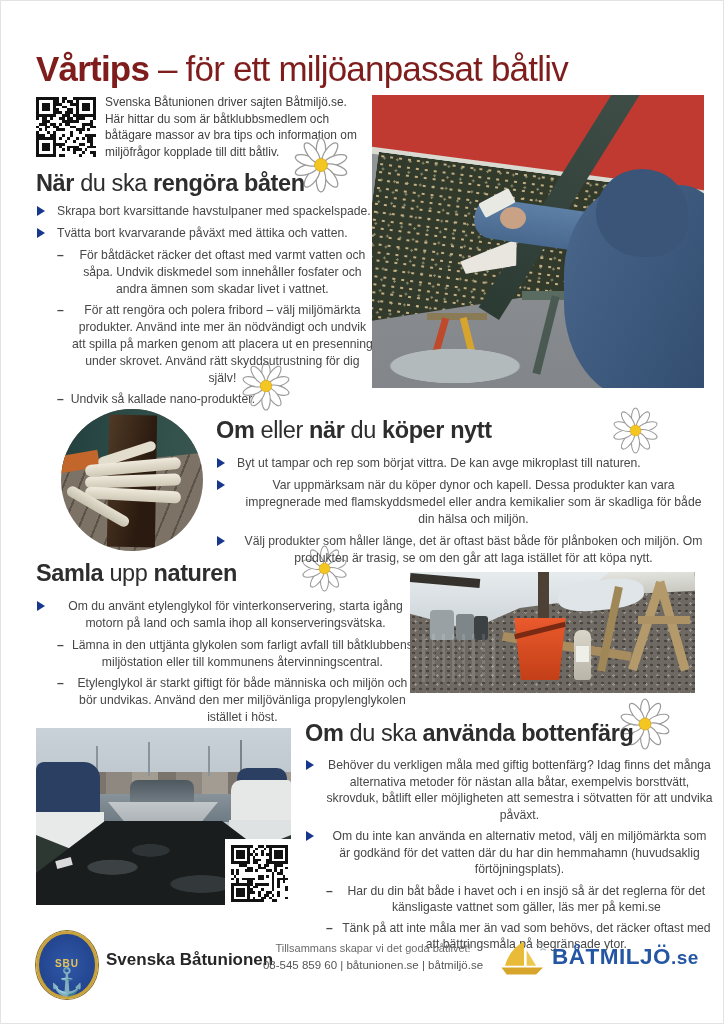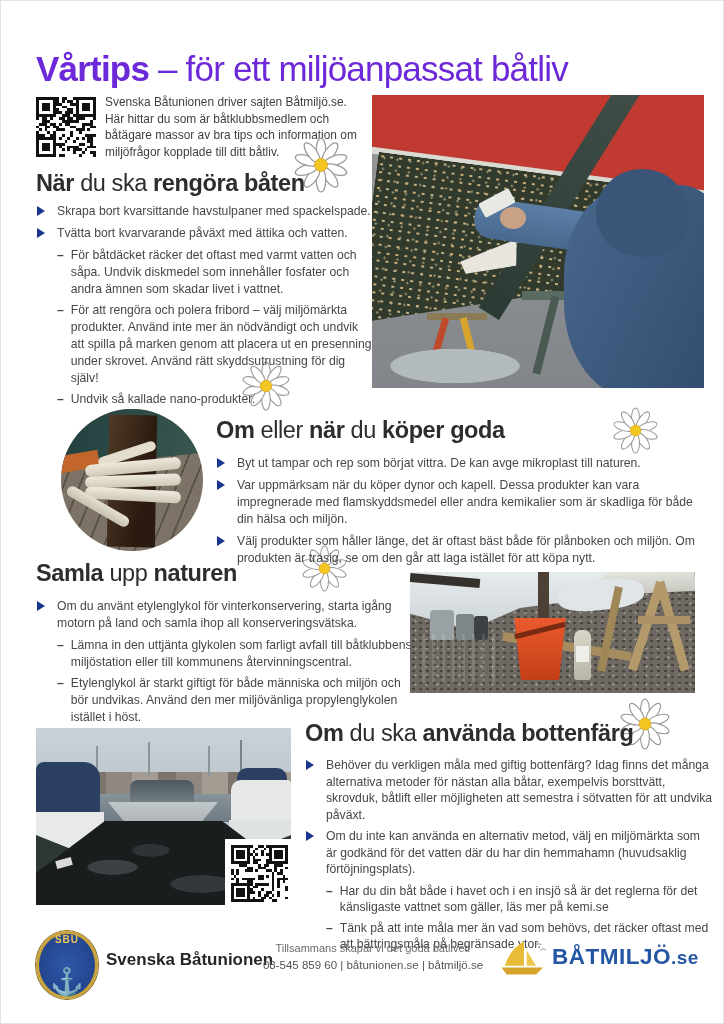--- a/index.html
+++ b/index.html
@@ -1,40 +1,40 @@
 <!DOCTYPE html>
 <html><head>
 <meta charset="utf-8">
 <style>
   html,body{margin:0;padding:0;}
   body{
     width:724px;height:1024px;position:relative;background:#ffffff;
     font-family:"Liberation Sans",sans-serif;color:#474747;overflow:hidden;
     box-shadow:inset 0 0 0 1px #e3e3e3;
   }
-  .title{position:absolute;left:36px;top:26px;font-size:35px;letter-spacing:-0.8px;color:#6d28d9;white-space:nowrap;}
+  .title{position:absolute;left:36px;top:26px;font-size:35px;letter-spacing:-0.8px;color:#7f1d1d;white-space:nowrap;}
   .t-bold{font-weight:700;}
   .t-rest{font-weight:400;}
   .intro{position:absolute;left:105px;top:94px;width:256px;font-size:11.9px;line-height:16.5px;color:#3f3f3f;margin:0;}
   .qr{position:absolute;}
   .daisy{position:absolute;}
   .photo{position:absolute;overflow:hidden;background:#8a8f93;}
   .pp{position:absolute;}
   .sh{position:absolute;font-size:23.5px;color:#2d2d2d;letter-spacing:-0.4px;font-weight:400;white-space:nowrap;}
   .hb{font-weight:700;}
-  .bullets{position:absolute;font-size:12.2px;line-height:17px;color:#474747;}
+  .bullets{position:absolute;font-size:12.2px;line-height:17px;color:#474747;text-align:center;}
   .b{display:flex;align-items:flex-start;margin-bottom:5px;}
   .tri{flex:none;width:0;height:0;border-left:8px solid #17378f;border-top:5px solid transparent;border-bottom:5px solid transparent;margin:3px 12px 0 1px;}
   .sub{display:flex;align-items:flex-start;margin:0 0 4px 21px;}
   .dash{flex:none;font-weight:700;margin-right:7px;color:#474747;}
   .circle-photo{border-radius:50%;}
   
   .sbu{position:absolute;left:36px;top:931px;width:56px;height:62px;border-radius:50%;
        background:radial-gradient(#2f57a8,#1f3e85);border:3px solid #c9a33a;box-shadow:0 0 0 1px #8a6d20;
-       display:flex;flex-direction:column;align-items:center;justify-content:space-between;}
+       display:flex;flex-direction:column;align-items:center;justify-content:flex-end;}
   .sbu-txt{color:#e7c457;font-weight:700;font-size:10px;letter-spacing:1px;}
   .sbu-anchor{color:#e7c457;font-size:27px;line-height:1;}
   .org{position:absolute;left:106px;top:950px;font-size:17px;font-weight:700;color:#262626;}
   .f-center{position:absolute;left:248px;top:942px;width:250px;text-align:center;}
   .slogan{font-size:11px;color:#6a6a6a;}
   .contact{font-size:11.5px;color:#555555;margin-top:5px;}
   .bm-logo{position:absolute;left:552px;top:944px;font-size:22.5px;font-weight:700;color:#2456a4;letter-spacing:0.5px;}
   .bm-suffix{font-size:19px;}
   .boat-svg{position:absolute;left:498px;top:936px;}
 </style>
@@ -275,21 +275,21 @@
   <div class="pp" style="left:-10%;top:-12%;width:120%;height:48%;background:linear-gradient(100deg,#1f3d3c,#3c5a52);transform:rotate(-6deg);"></div>
   <div class="pp" style="left:-2px;top:44px;width:40px;height:17px;background:#c2662c;transform:rotate(-10deg);"></div>
   <div class="pp" style="left:50%;top:6px;width:48px;height:132px;transform:translateX(-50%) rotate(1deg);background:linear-gradient(100deg,#503a26,#2a1a0f 70%);"></div>
   <div class="pp" style="left:36px;top:40px;width:60px;height:10px;background:#e3ddcd;border-radius:6px;transform:rotate(-18deg);"></div>
   <div class="pp" style="left:24px;top:52px;width:96px;height:12px;background:linear-gradient(#efeadd,#cfc8b6);border-radius:7px;transform:rotate(-5deg);"></div>
   <div class="pp" style="left:24px;top:66px;width:96px;height:12px;background:linear-gradient(#efeadd,#cfc8b6);border-radius:7px;transform:rotate(-2deg);"></div>
   <div class="pp" style="left:24px;top:80px;width:96px;height:12px;background:linear-gradient(#efeadd,#cfc8b6);border-radius:7px;transform:rotate(3deg);"></div>
   <div class="pp" style="left:2px;top:92px;width:70px;height:11px;background:linear-gradient(#e6e0d1,#c6c0af);border-radius:6px;transform:rotate(30deg);"></div>
 </div>
 
-<div class="sh" style="left:216px;top:417px;"><span class="hb">Om</span><span> eller </span><span class="hb">när</span><span> du </span><span class="hb">köper goda</span></div>
+<div class="sh" style="left:216px;top:417px;"><span class="hb">Om</span><span> eller </span><span class="hb">när</span><span> du </span><span class="hb">köper nytt</span></div>
 <div class="bullets" style="left:216px;top:455px;width:494px;">
   <div class="b">
       <span class="tri"></span>
       <span>Byt ut tampar och rep som börjat vittra. De kan avge mikroplast till naturen.</span>
     </div>
   <div class="b">
       <span class="tri"></span>
       <span>Var uppmärksam när du köper dynor och kapell. Dessa produkter kan vara impregnerade med flamskyddsmedel eller andra kemikalier som är skadliga för både din hälsa och miljön.</span>
     </div>
   <div class="b">

